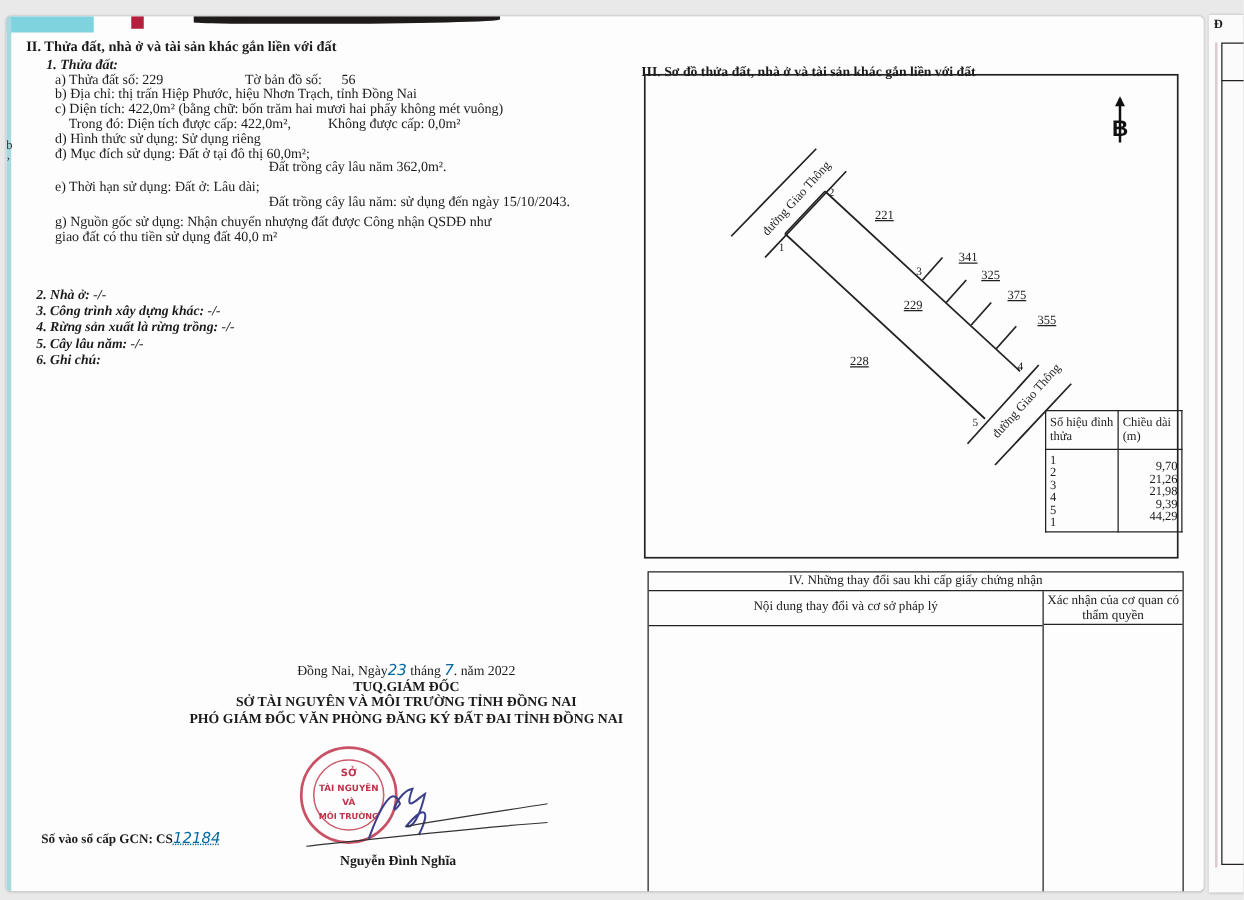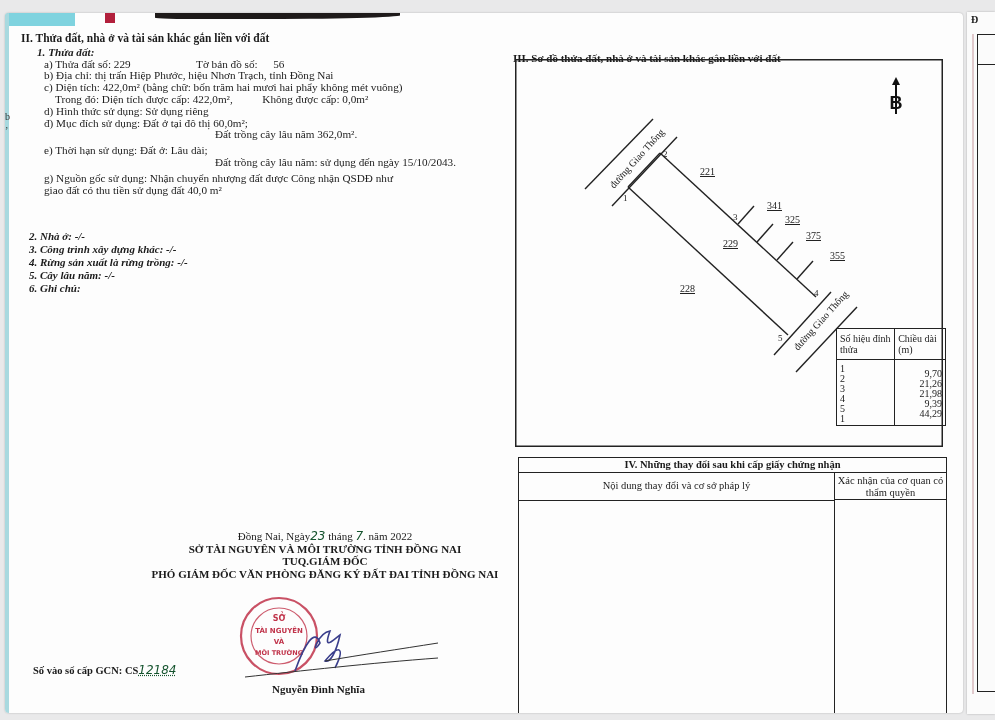--- a/index.html
+++ b/index.html
@@ -30,38 +30,38 @@
   .sec2 .ln { margin-left: 23px; white-space: nowrap; }
   .sec2 .ind { margin-left: 34px; white-space: nowrap; }
   .sec2 .ind2 { margin-left: 194px; white-space: nowrap; }
   .sec2 .flush { margin-left: 23px; white-space: nowrap; }
   .gap { display: inline-block; }
 
   .items { position: absolute; left: 24px; top: 217px; font-size: 11px; line-height: 13px; font-weight: bold; font-style: italic; }
 
   .signblock { position: absolute; left: 130px; top: 517px; width: 380px; text-align: center; font-size: 11px; line-height: 12.5px; }
   .signblock .b { font-weight: bold; }
-  .hand { font-family: "DejaVu Sans", sans-serif; font-style: italic; color: #14532d; font-size: 12px; }
+  .hand { font-family: "DejaVu Sans", sans-serif; font-style: italic; color: #0369a1; font-size: 12px; }
   .gcn { position: absolute; left: 28px; top: 650px; font-size: 10.5px; font-weight: bold; white-space: nowrap; }
   .gcn .hand { font-weight: normal; text-decoration: underline dotted; }
   .signer { position: absolute; left: 267px; top: 670px; font-size: 11px; font-weight: bold; }
   .stamp { position: absolute; left: 234px; top: 582px; width: 80px; height: 82px; }
   .sig { position: absolute; left: 235px; top: 600px; width: 200px; height: 70px; }
 
   .sec3title { position: absolute; left: 508px; top: 39px; font-size: 11px; font-weight: bold; white-space: nowrap; }
   .diagram { position: absolute; left: 510px; top: 46px; width: 428px; height: 388px; }
 
   .tbl-vert { position: absolute; left: 831px; top: 315px; width: 110px; border-collapse: collapse; font-size: 10px; }
   .tbl-vert td { border: 1px solid #222; padding: 0 3px; vertical-align: top; }
   .tbl-vert .hd td { height: 30px; vertical-align: middle; line-height: 11px; }
   .tbl-vert .body td { line-height: 10px; padding-top: 4px; padding-bottom: 1px; }
   .tbl-vert .len { text-align: right; }
 
   .sec4 { position: absolute; left: 513px; top: 444px; width: 429px; height: 260px; border: 1.5px solid #222; box-sizing: border-box; }
-  .sec4 .t { height: 14px; border-bottom: 1.5px solid #222; text-align: center; font-weight: bold; font-size: 10.5px; line-height: 14px; }
+  .sec4 .t { height: 14px; border-bottom: 1.5px solid #222; text-align: center; font-weight: normal; font-size: 10.5px; line-height: 14px; }
   .sec4 .cols { position: absolute; top: 15px; left: 0; right: 0; bottom: 0; }
   .sec4 .c1 { position: absolute; left: 0; top: 0; width: 315px; height: 27px; border-bottom: 1.5px solid #222; text-align: center; font-size: 10.5px; line-height: 26px; }
   .sec4 .c2 { position: absolute; left: 315px; top: 0; right: 0; bottom: 0; border-left: 1.5px solid #222; }
   .sec4 .c2 .lbl { height: 27px; border-bottom: 1.5px solid #222; text-align: center; font-size: 10.5px; line-height: 12px; padding-top: 2px; box-sizing: border-box; }
 
   .nextpage { position: absolute; left: 967px; top: 12px; width: 28px; height: 702px; background: #fbfbfb; box-shadow: 0 0 2px rgba(0,0,0,0.25); overflow: hidden; }
   .nextpage .bordr { position: absolute; left: 10px; top: 22px; width: 30px; height: 656px; border: 1px solid #222; }
   .nextpage .hline { position: absolute; left: 10px; top: 52px; width: 30px; border-top: 1px solid #222; }
   .nextpage .pink { position: absolute; left: 5px; top: 22px; width: 2px; height: 660px; background: #e0c9cc; }
   .nextpage .ttl { position: absolute; left: 4px; top: 2px; font-size: 10px; font-weight: bold; }
@@ -116,22 +116,22 @@
     <div>6. Ghi chú:</div>
   </div>
 
   <div class="signblock">
     <div>
       <span>Đồng Nai, Ngày</span><span class="hand">23</span>
       <span>tháng</span>
       <span class="hand">7</span>.
       <span>năm 2022</span>
     </div>
+    <div class="b">TUQ.GIÁM ĐỐC</div>
     <div class="b">SỞ TÀI NGUYÊN VÀ MÔI TRƯỜNG TỈNH ĐỒNG NAI</div>
-    <div class="b">TUQ.GIÁM ĐỐC</div>
     <div class="b" style="white-space:nowrap">PHÓ GIÁM ĐỐC VĂN PHÒNG ĐĂNG KÝ ĐẤT ĐAI TỈNH ĐỒNG NAI</div>
   </div>
 
   <svg class="stamp" viewBox="0 0 80 82">
     <circle cx="40" cy="41" r="38" fill="none" stroke="#c0334a" stroke-width="2.2" opacity="0.85"></circle>
     <circle cx="40" cy="41" r="28" fill="none" stroke="#c0334a" stroke-width="1.2" opacity="0.8"></circle>
     <text x="40" y="26" text-anchor="middle" font-size="8" fill="#c0334a" font-family="DejaVu Sans, sans-serif" font-weight="bold">SỞ</text>
     <text x="40" y="38" text-anchor="middle" font-size="7" fill="#c0334a" font-family="DejaVu Sans, sans-serif" font-weight="bold">TÀI NGUYÊN</text>
     <text x="40" y="49" text-anchor="middle" font-size="7" fill="#c0334a" font-family="DejaVu Sans, sans-serif" font-weight="bold">VÀ</text>
     <text x="40" y="60" text-anchor="middle" font-size="6.5" fill="#c0334a" font-family="DejaVu Sans, sans-serif" font-weight="bold">MÔI TRƯỜNG</text>

